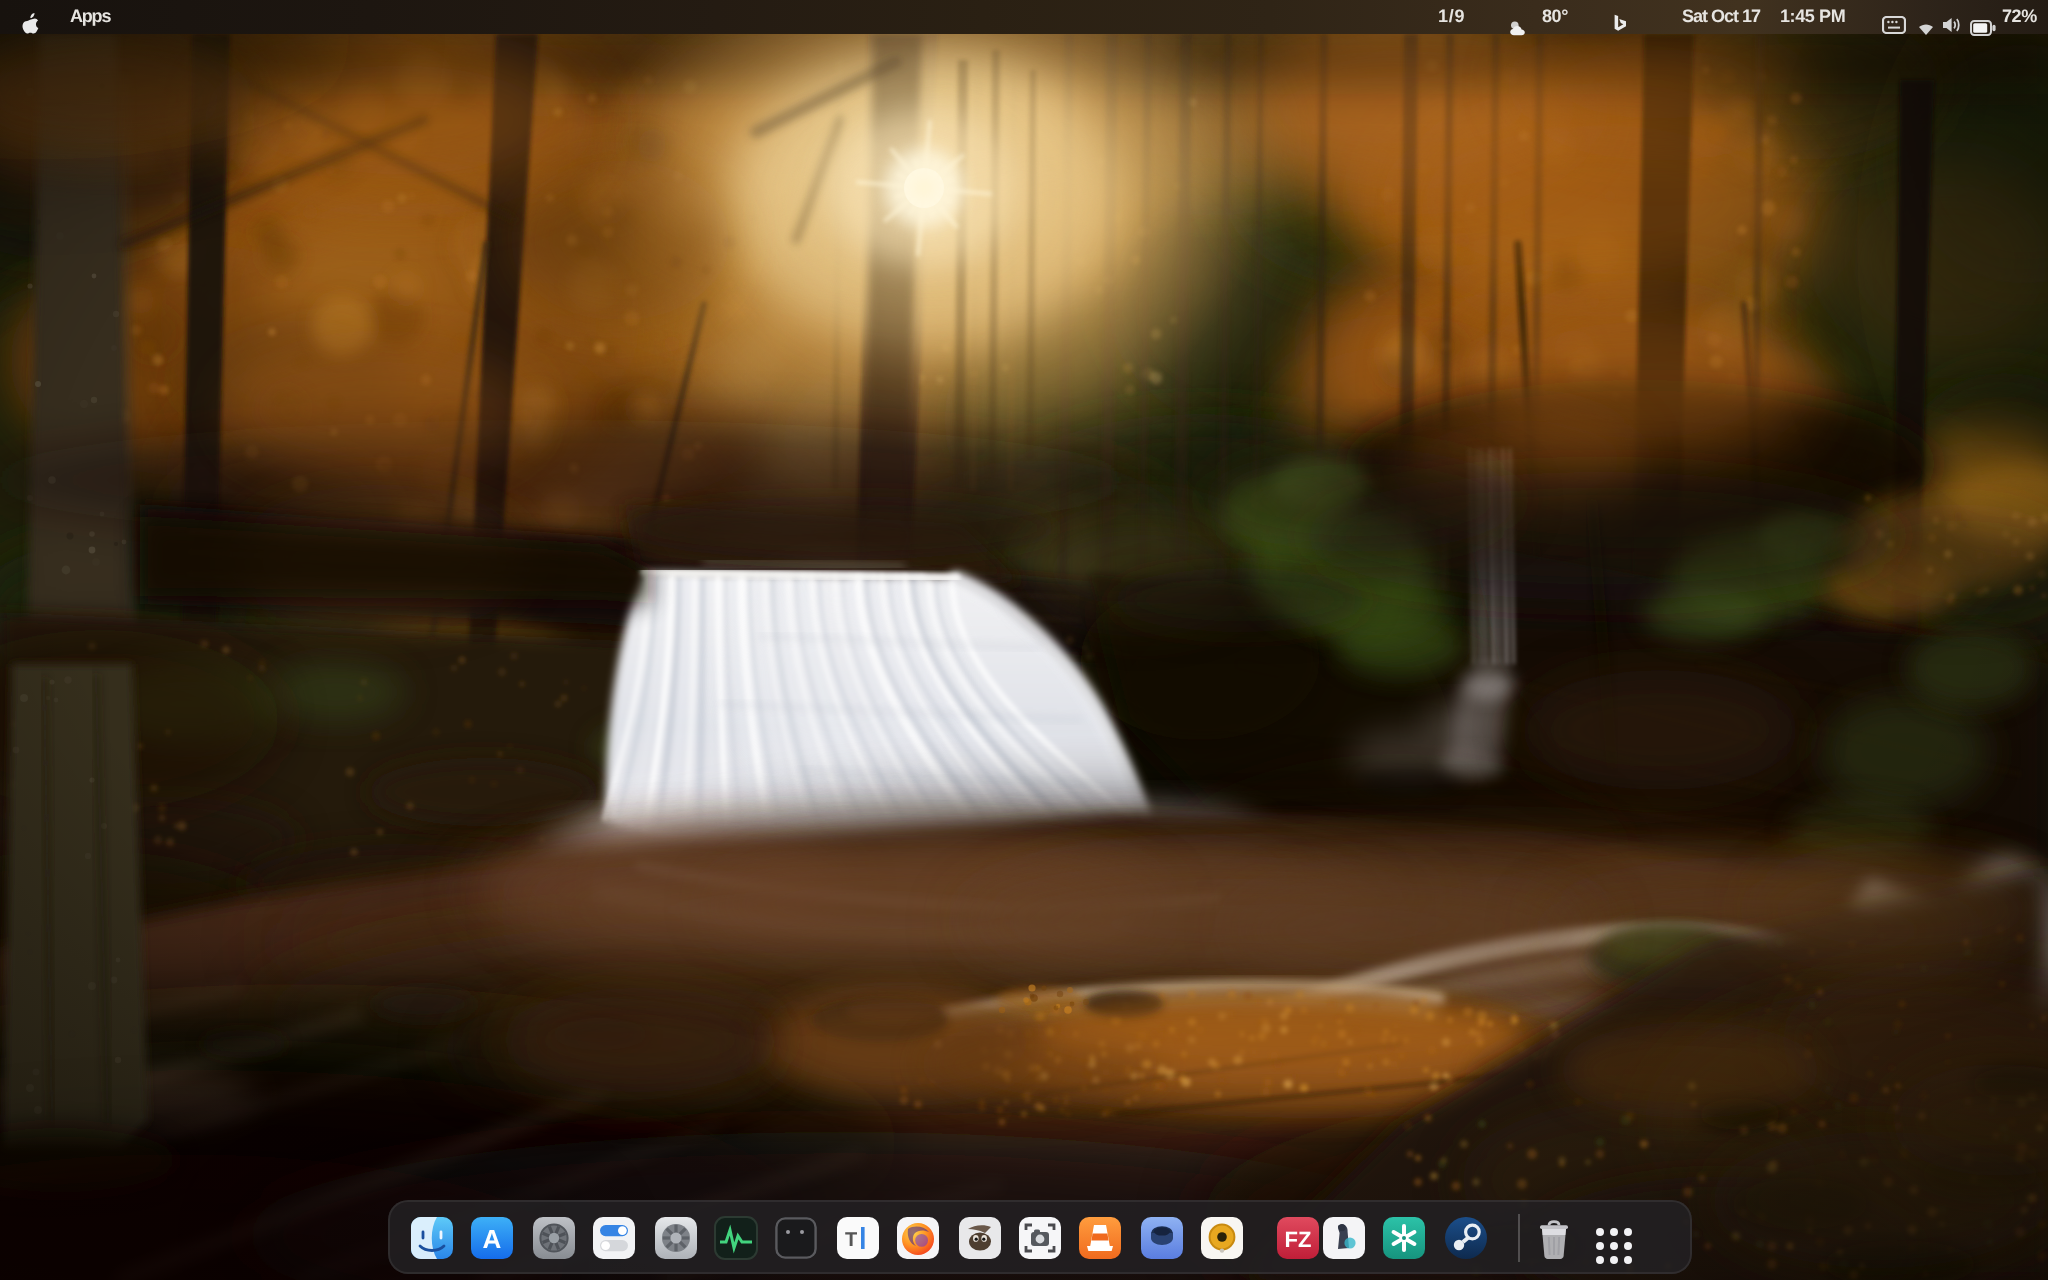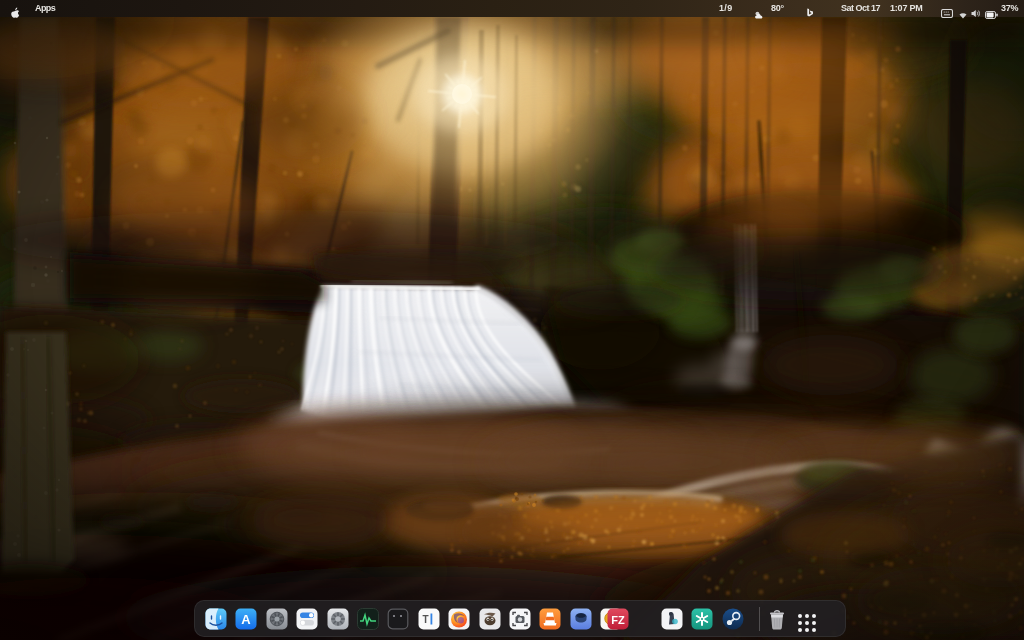--- a/index.html
+++ b/index.html
@@ -1375,41 +1375,41 @@
 <span class="tb b" style="left:719px">1 / 9</span>
 <span style="position:absolute;left:754px;top:5px"><svg width="10" height="8" viewBox="0 0 10 8" style="vertical-align:0">
           <circle cx="3.4" cy="2.6" r="1.9" fill="#e2e2e2" opacity="0.9"></circle>
           <path d="M3,7.6 C1.9,7.6 1.1,6.9 1.1,6 C1.1,5.2 1.7,4.6 2.5,4.5 C2.8,3.6 3.6,3 4.6,3 C5.7,3 6.6,3.7 6.8,4.7 C7.7,4.7 8.4,5.4 8.4,6.2 C8.4,7 7.7,7.6 6.8,7.6 Z" fill="#f0f0f0"></path>
         </svg></span>
 <span class="tb b" style="left:771px">80°</span>
 <span style="position:absolute;left:806px;top:4px"><svg width="8" height="10" viewBox="0 0 10 13" style="vertical-align:0">
           <path d="M1.5,0.5 L3.8,1.3 L3.8,8.6 L7.2,6.6 L5.5,5.8 L4.5,3.2 L8.9,4.7 L8.9,7.9 L3.8,10.9 L1.5,9.6 Z" fill="#ececec"></path>
         </svg></span>
 <span class="tb b" style="left:841px;letter-spacing:-0.5px">Sat Oct 17</span>
-<span class="tb b" style="left:890px">1:07 PM</span>
+<span class="tb b" style="left:890px">1:45 PM</span>
 <span style="position:absolute;left:941px;top:4px"><svg width="12" height="9" viewBox="0 0 12 9" style="vertical-align:0px">
           <rect x="0.5" y="0.5" width="11" height="8" rx="1.8" fill="none" stroke="#d8d8d8" stroke-width="1.1"></rect>
           <path d="M3,5.8 L9,5.8" stroke="#d8d8d8" stroke-width="1"></path>
           <circle cx="3.2" cy="3" r="0.6" fill="#d8d8d8"></circle>
           <circle cx="5.2" cy="3" r="0.6" fill="#d8d8d8"></circle>
           <circle cx="7.2" cy="3" r="0.6" fill="#d8d8d8"></circle>
         </svg></span>
 <span style="position:absolute;left:958px;top:5px"><svg width="10" height="8" viewBox="0 0 10 8" style="vertical-align:0px">
           <path d="M5,7.5 L1.5,3.5 C3.5,1.8 6.5,1.8 8.5,3.5 Z" fill="#d4d4d4"></path>
         </svg></span>
 <span style="position:absolute;left:971px;top:4px"><svg width="10" height="9" viewBox="0 0 10 9" style="vertical-align:0px">
           <path d="M0.5,3 L2.2,3 L4.8,1 L4.8,8 L2.2,6 L0.5,6 Z" fill="#d4d4d4"></path>
           <path d="M6,2.8 C6.8,3.6 6.8,5.4 6,6.2 M7.4,1.6 C8.7,2.8 8.7,6.2 7.4,7.4" stroke="#d4d4d4" stroke-width="0.9" fill="none"></path>
         </svg></span>
 <span style="position:absolute;left:985px;top:5px"><svg width="13" height="8" viewBox="0 0 13 8" style="vertical-align:0px">
           <rect x="0.5" y="0.5" width="10" height="7" rx="1.6" fill="none" stroke="#d4d4d4" stroke-width="1"></rect>
           <rect x="1.6" y="1.6" width="7" height="4.8" rx="0.8" fill="#f4f4f4"></rect>
           <rect x="11.2" y="2.4" width="1.6" height="3.2" rx="0.8" fill="#d4d4d4"></rect>
         </svg></span>
-<span class="tb b" style="left:1001px">37%</span>
+<span class="tb b" style="left:1001px">72%</span>
 </div>
 <div id="dock">
       <div class="ic" style="left:11.0px"><svg width="22" height="22" viewBox="0 0 22 22">
           <defs>
             <linearGradient id="fin" x1="0" y1="0" x2="0" y2="1">
               <stop offset="0" stop-color="#5ecaf8"></stop>
               <stop offset="1" stop-color="#2a86e8"></stop>
             </linearGradient>
           </defs>
           <rect x="0.5" y="0.5" width="21" height="21" rx="5" fill="url(#fin)"></rect>
@@ -1552,21 +1552,21 @@
           <path d="M5.5,8.5 L16.5,8.5 L16.5,11 C16.5,13 14,14.5 11,14.5 C8,14.5 5.5,13 5.5,11 Z" fill="#2a4272"></path>
           <ellipse cx="11" cy="7.8" rx="4" ry="2" fill="#16233e"></ellipse>
         </svg></div>
       <div class="ic" style="left:406.2px"><svg width="22" height="22" viewBox="0 0 22 22">
           <rect x="0.5" y="0.5" width="21" height="21" rx="5" fill="#f8f6f2"></rect>
           <circle cx="11" cy="10.5" r="6.2" fill="#e8a820"></circle>
           <circle cx="11" cy="10.5" r="6.2" fill="none" stroke="#c88a10" stroke-width="1"></circle>
           <circle cx="11" cy="10.5" r="2.4" fill="#2a2208"></circle>
           <circle cx="11" cy="17.3" r="1.1" fill="#c8c4bc"></circle>
         </svg></div>
-      <div class="ic" style="left:413px"><svg width="22" height="22" viewBox="0 0 22 22">
+      <div class="ic" style="left:444px"><svg width="22" height="22" viewBox="0 0 22 22">
           <defs>
             <linearGradient id="fz" x1="0" y1="0" x2="0" y2="1">
               <stop offset="0" stop-color="#e04a5e"></stop>
               <stop offset="1" stop-color="#c01e38"></stop>
             </linearGradient>
           </defs>
           <rect x="0.5" y="0.5" width="21" height="21" rx="5" fill="url(#fz)"></rect>
           <text x="11" y="15.5" font-family="Liberation Sans" font-size="11" font-weight="bold" fill="#fff" text-anchor="middle">FZ</text>
         </svg></div>
       <div class="ic" style="left:467.0px"><svg width="22" height="22" viewBox="0 0 22 22">

